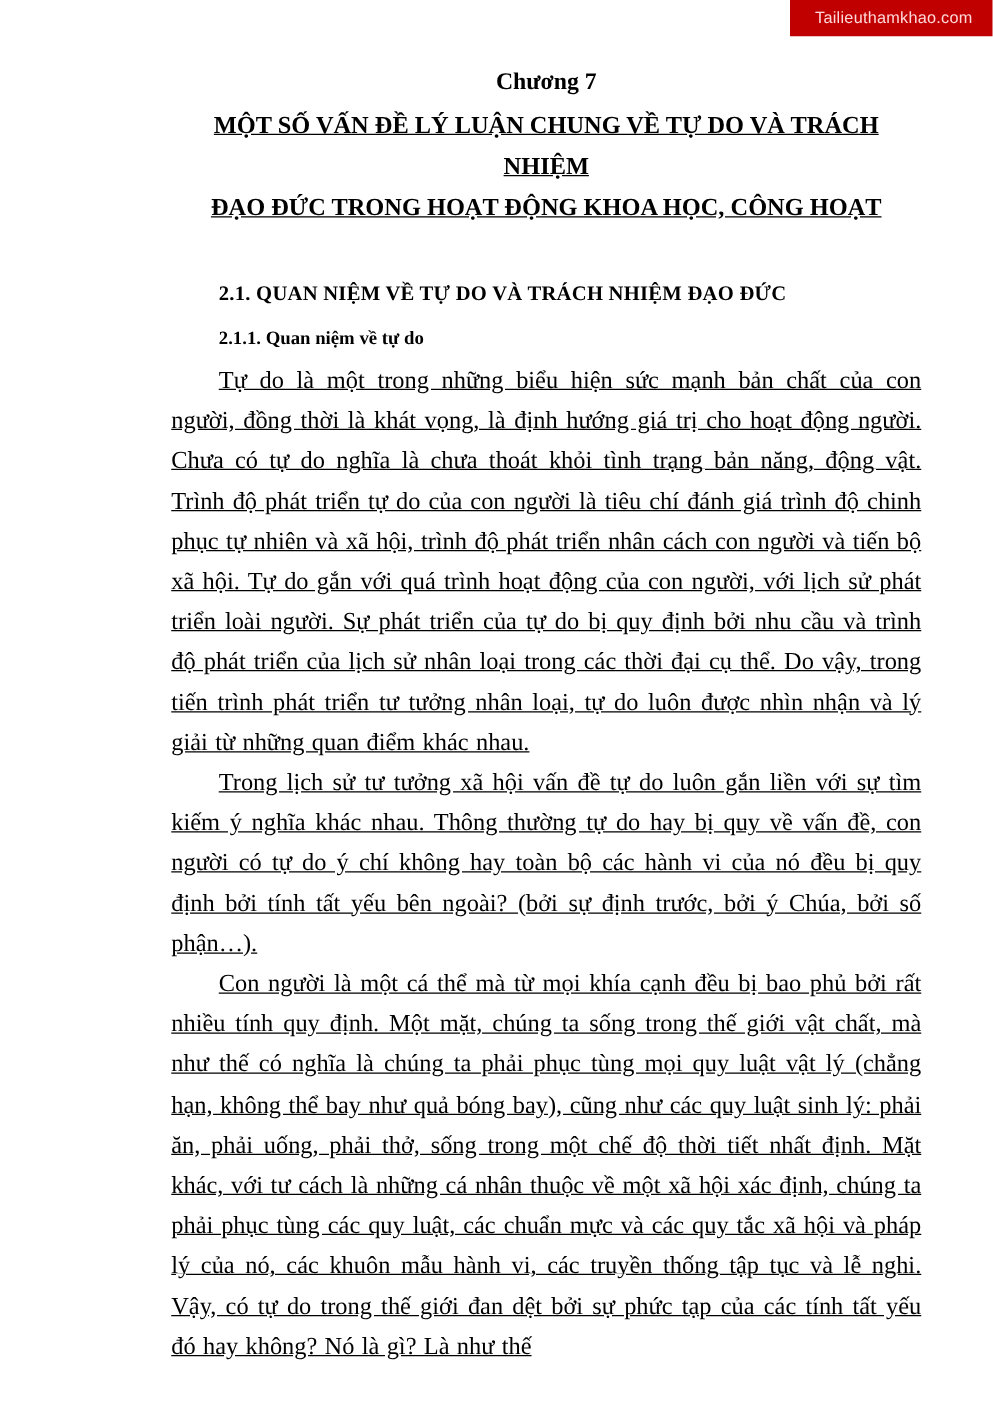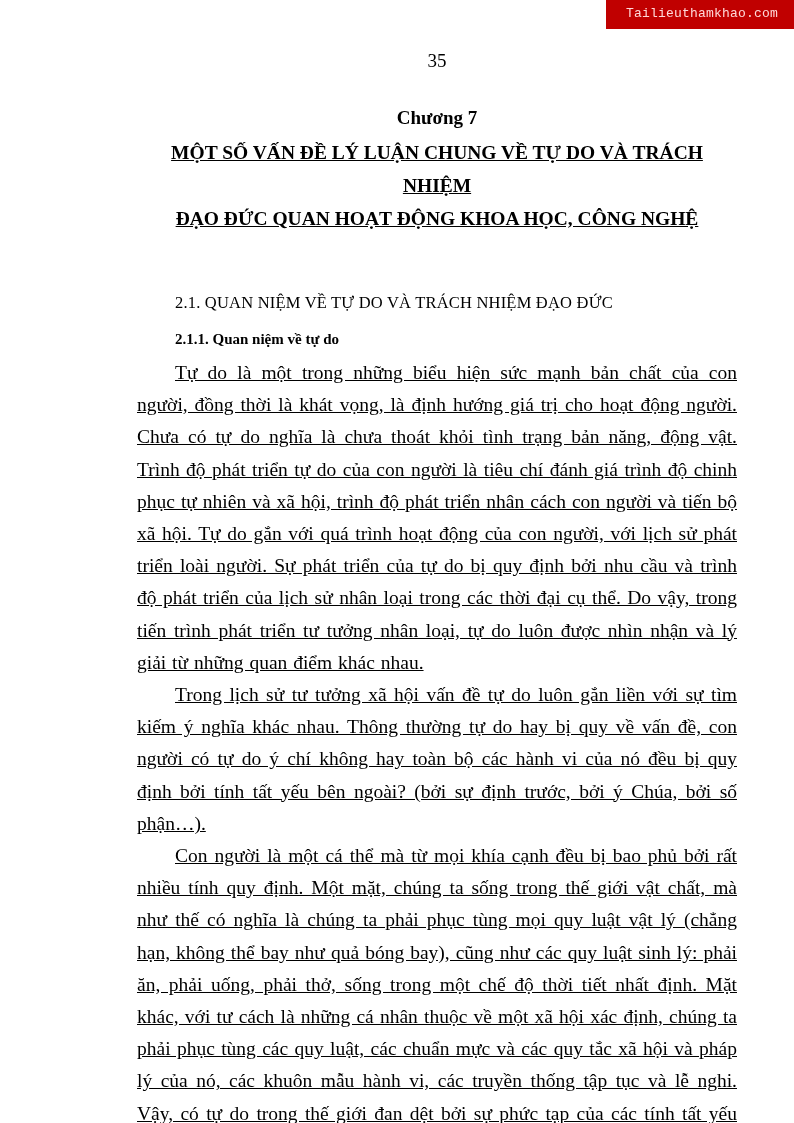--- a/index.html
+++ b/index.html
@@ -14,21 +14,21 @@
     overflow: hidden;
     font-family: "Liberation Serif", serif;
     color: #000000;
   }
   .watermark {
     position: absolute;
     top: 0;
     right: 0;
     background: #c00000;
     color: #ffd9d9;
-    font-family: Liberation Mono, monospace;
+    font-family: Liberation Sans, sans-serif;
     font-size: 13px;
     line-height: 16px;
     padding: 6px 16px 7px 20px;
     letter-spacing: 0.2px;
   }
   .content {
     position: absolute;
     left: 137px;
     top: 50px;
     width: 600px;
@@ -47,24 +47,24 @@
   }
   .doc-title {
     text-align: center;
     font-weight: bold;
     font-size: 19.5px;
     line-height: 33px;
     margin: 0;
     text-decoration: underline;
   }
   .section-heading {
-    font-weight: normal;
+    font-weight: bold;
     font-size: 16.5px;
     letter-spacing: 0.2px;
-    margin: 56px 0 0 0;
+    margin: 40px 0 0 0;
     padding-left: 38px;
     line-height: 24px;
   }
   .subsection-heading {
     font-weight: bold;
     font-size: 15px;
     margin: 8px 0 0 0;
     padding-left: 38px;
     line-height: 32px;
   }
@@ -81,27 +81,26 @@
     margin-top: 2px;
   }
 </style>
 </head>
 <body>
 
 <div class="watermark">Tailieuthamkhao.com</div>
 
 <div class="content">
 
-  <div class="page-number">35</div>
 
   <div class="chapter">Chương 7</div>
 
   <div class="doc-title">MỘT SỐ VẤN ĐỀ LÝ LUẬN CHUNG VỀ TỰ DO VÀ TRÁCH NHIỆM</div>
 
-  <div class="doc-title">ĐẠO ĐỨC QUAN HOẠT ĐỘNG KHOA HỌC, CÔNG NGHỆ</div>
+  <div class="doc-title">ĐẠO ĐỨC TRONG HOẠT ĐỘNG KHOA HỌC, CÔNG HOẠT</div>
 
   <div class="section-heading">2.1. QUAN NIỆM VỀ TỰ DO VÀ TRÁCH NHIỆM ĐẠO ĐỨC</div>
 
   <div class="subsection-heading">2.1.1. Quan niệm về tự do</div>
 
   <div class="body-text">
     <p>Tự do là một trong những biểu hiện sức mạnh bản chất của con người, đồng thời là khát vọng, là định hướng giá trị cho hoạt động người. Chưa có tự do nghĩa là chưa thoát khỏi tình trạng bản năng, động vật. Trình độ phát triển tự do của con người là tiêu chí đánh giá trình độ chinh phục tự nhiên và xã hội, trình độ phát triển nhân cách con người và tiến bộ xã hội. Tự do gắn với quá trình hoạt động của con người, với lịch sử phát triển loài người. Sự phát triển của tự do bị quy định bởi nhu cầu và trình độ phát triển của lịch sử nhân loại trong các thời đại cụ thể. Do vậy, trong tiến trình phát triển tư tưởng nhân loại, tự do luôn được nhìn nhận và lý giải từ những quan điểm khác nhau.</p>
     <p>Trong lịch sử tư tưởng xã hội vấn đề tự do luôn gắn liền với sự tìm kiếm ý nghĩa khác nhau. Thông thường tự do hay bị quy về vấn đề, con người có tự do ý chí không hay toàn bộ các hành vi của nó đều bị quy định bởi tính tất yếu bên ngoài? (bởi sự định trước, bởi ý Chúa, bởi số phận…).</p>
     <p>Con người là một cá thể mà từ mọi khía cạnh đều bị bao phủ bởi rất nhiều tính quy định. Một mặt, chúng ta sống trong thế giới vật chất, mà như thế có nghĩa là chúng ta phải phục tùng mọi quy luật vật lý (chẳng hạn, không thể bay như quả bóng bay), cũng như các quy luật sinh lý: phải ăn, phải uống, phải thở, sống trong một chế độ thời tiết nhất định. Mặt khác, với tư cách là những cá nhân thuộc về một xã hội xác định, chúng ta phải phục tùng các quy luật, các chuẩn mực và các quy tắc xã hội và pháp lý của nó, các khuôn mẫu hành vi, các truyền thống tập tục và lễ nghi. Vậy, có tự do trong thế giới đan dệt bởi sự phức tạp của các tính tất yếu đó hay không? Nó là gì? Là như thế</p>
   </div>

